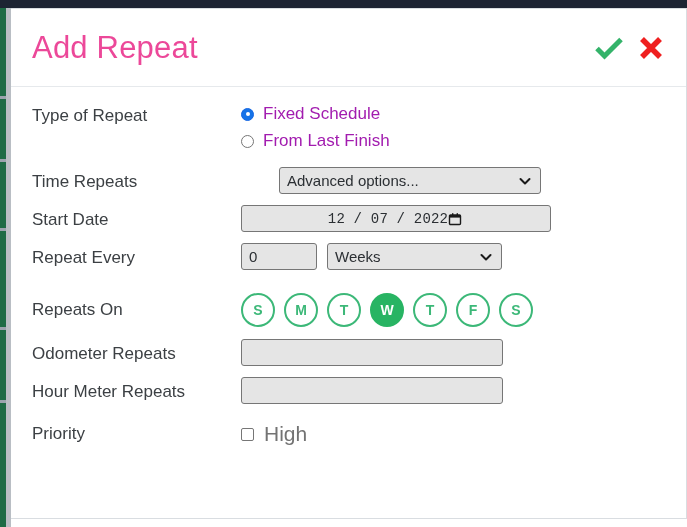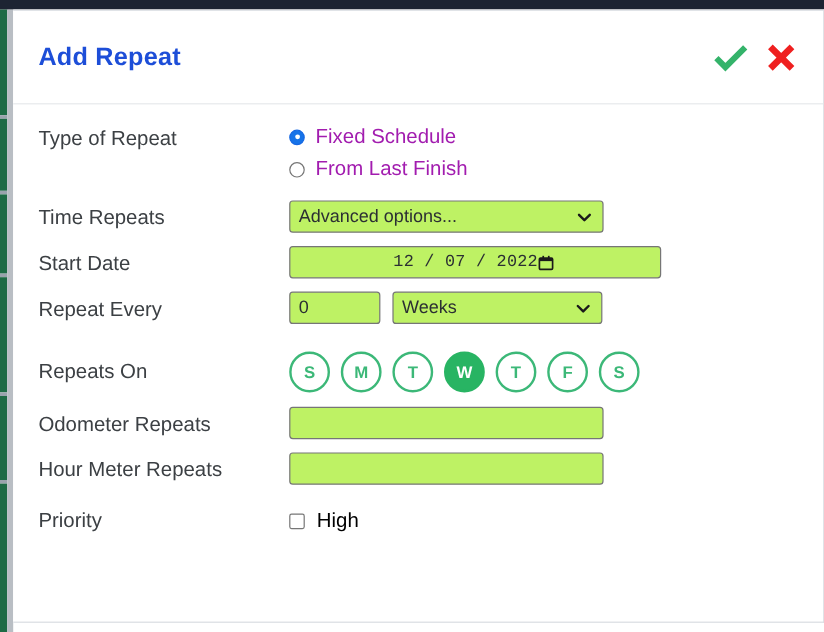--- a/index.html
+++ b/index.html
@@ -65,24 +65,24 @@
     position: relative;
     height: 78px;
     flex: 0 0 78px;
     border-bottom: 1px solid #e6e9ec;
     display: flex;
     align-items: center;
     padding: 0 22px 0 21px;
     box-sizing: border-box;
   }
   .modal-title {
-    color: #1d4ed8;
-    font-size: 21px;
+    color: #ec4899;
+    font-size: 31px;
     line-height: 34px;
-    font-weight: 700;
+    font-weight: 400;
     letter-spacing: 0.2px;
     white-space: nowrap;
   }
   .header-actions {
     position: absolute;
     right: 22px;
     top: 50%;
     transform: translateY(-50%);
     display: flex;
     align-items: center;
@@ -103,21 +103,21 @@
     padding: 14px 8px 0 21px;
     box-sizing: border-box;
     position: relative;
   }
   .form-row {
     display: flex;
     align-items: flex-start;
     min-height: 38px;
   }
   .row-type      { height: 66px; }
-  .row-time      { height: 38px; }
+  .row-time      { height: 38px; gap: 38px; }
   .row-start     { height: 38px; }
   .row-every     { height: 34px; justify-content: space-between; }
   .row-repeatson { height: 58px; align-items: center; }
   .row-at        { height: 42px; }
   .row-odo       { height: 38px; }
   .row-hour      { height: 38px; }
   .row-priority  { height: 36px; align-items: center; }
 
   .field-label {
     width: 209px;
@@ -172,21 +172,21 @@
     font-size: 17px;
     color: #a21caf;
     line-height: 20px;
   }
 
   
   .ctl {
     box-sizing: border-box;
     border: 1px solid #767676;
     border-radius: 3px;
-    background: #bef264;
+    background: #e5e5e5;
     height: 27px;
     font-family: "Liberation Sans", sans-serif;
     font-size: 15px;
     color: #2b2f33;
     padding: 0 7px;
     display: flex;
     align-items: center;
   }
   .ctl-select {
     width: 262px;
@@ -267,22 +267,22 @@
   .check-box {
     width: 13px; height: 13px;
     border: 1px solid #767676;
     border-radius: 2px;
     background: #fff;
     box-sizing: border-box;
     flex: 0 0 13px;
     cursor: pointer;
   }
   .check-text {
-    font-size: 17px;
-    color: #000000;
+    font-size: 21px;
+    color: #737373;
   }
 </style>
 </head>
 <body>
 
 <div id="page-root">
 
   <div class="bg-topbar"></div>
 
   <div class="bg-railstrip" style="top:8px;height:88px;"></div>

